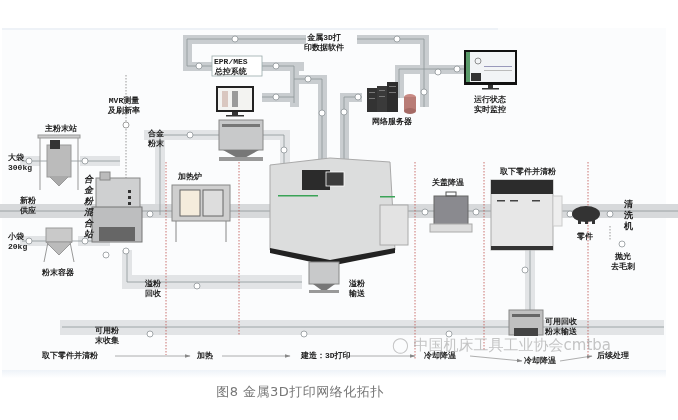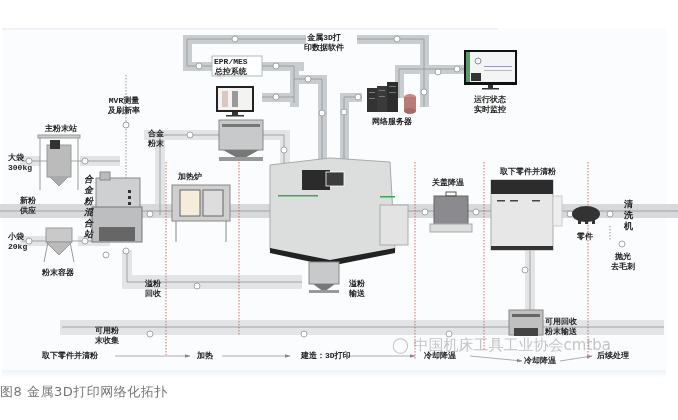--- a/index.html
+++ b/index.html
@@ -5,21 +5,21 @@
   html,body{margin:0;padding:0;background:#ffffff;}
   body{width:678px;height:420px;position:relative;overflow:hidden;font-family:"DejaVu Serif",serif;}
   #stage{position:absolute;left:0;top:0;width:678px;height:420px;}
   .panel{position:absolute;left:2px;top:28px;width:494px;height:347px;background:#fbfcfd;}
   .panel-ext{position:absolute;left:496px;top:28px;width:170px;height:347px;background:#fbfcfd;}
   .panel-shadow{position:absolute;left:2px;top:370px;width:664px;height:8px;background:linear-gradient(#eef3f8,#ffffff);}
   .topline{position:absolute;left:2px;top:28px;width:496px;height:2px;background:#eef2f7;}
   .lbl{position:absolute;font-family:Liberation Mono, monospace;font-weight:bold;font-size:8px;color:#222;line-height:10px;white-space:pre;}
   .lbl.c{text-align:center;}
   .vlbl{position:absolute;font-family:"DejaVu Serif",serif;font-weight:bold;font-size:9px;color:#222;width:10px;line-height:11px;word-break:break-all;}
-  .caption{position:absolute;left:0;width:600px;top:383px;font-family:"DejaVu Sans",sans-serif;font-size:13px;color:#777;letter-spacing:0.5px;}
+  .caption{position:absolute;left:0;width:600px;top:383px;text-align:center;font-family:"DejaVu Sans",sans-serif;font-size:13px;color:#777;letter-spacing:0.5px;}
   .watermark{position:absolute;left:392px;top:336px;font-family:"DejaVu Sans",sans-serif;font-size:15px;color:rgba(150,150,150,0.55);white-space:nowrap;}
 </style>
 </head>
 <body>
 
 <div id="stage">
   <div class="panel"></div>
   <div class="panel-ext"></div>
   <div class="topline"></div>
   <div class="panel-shadow"></div>

